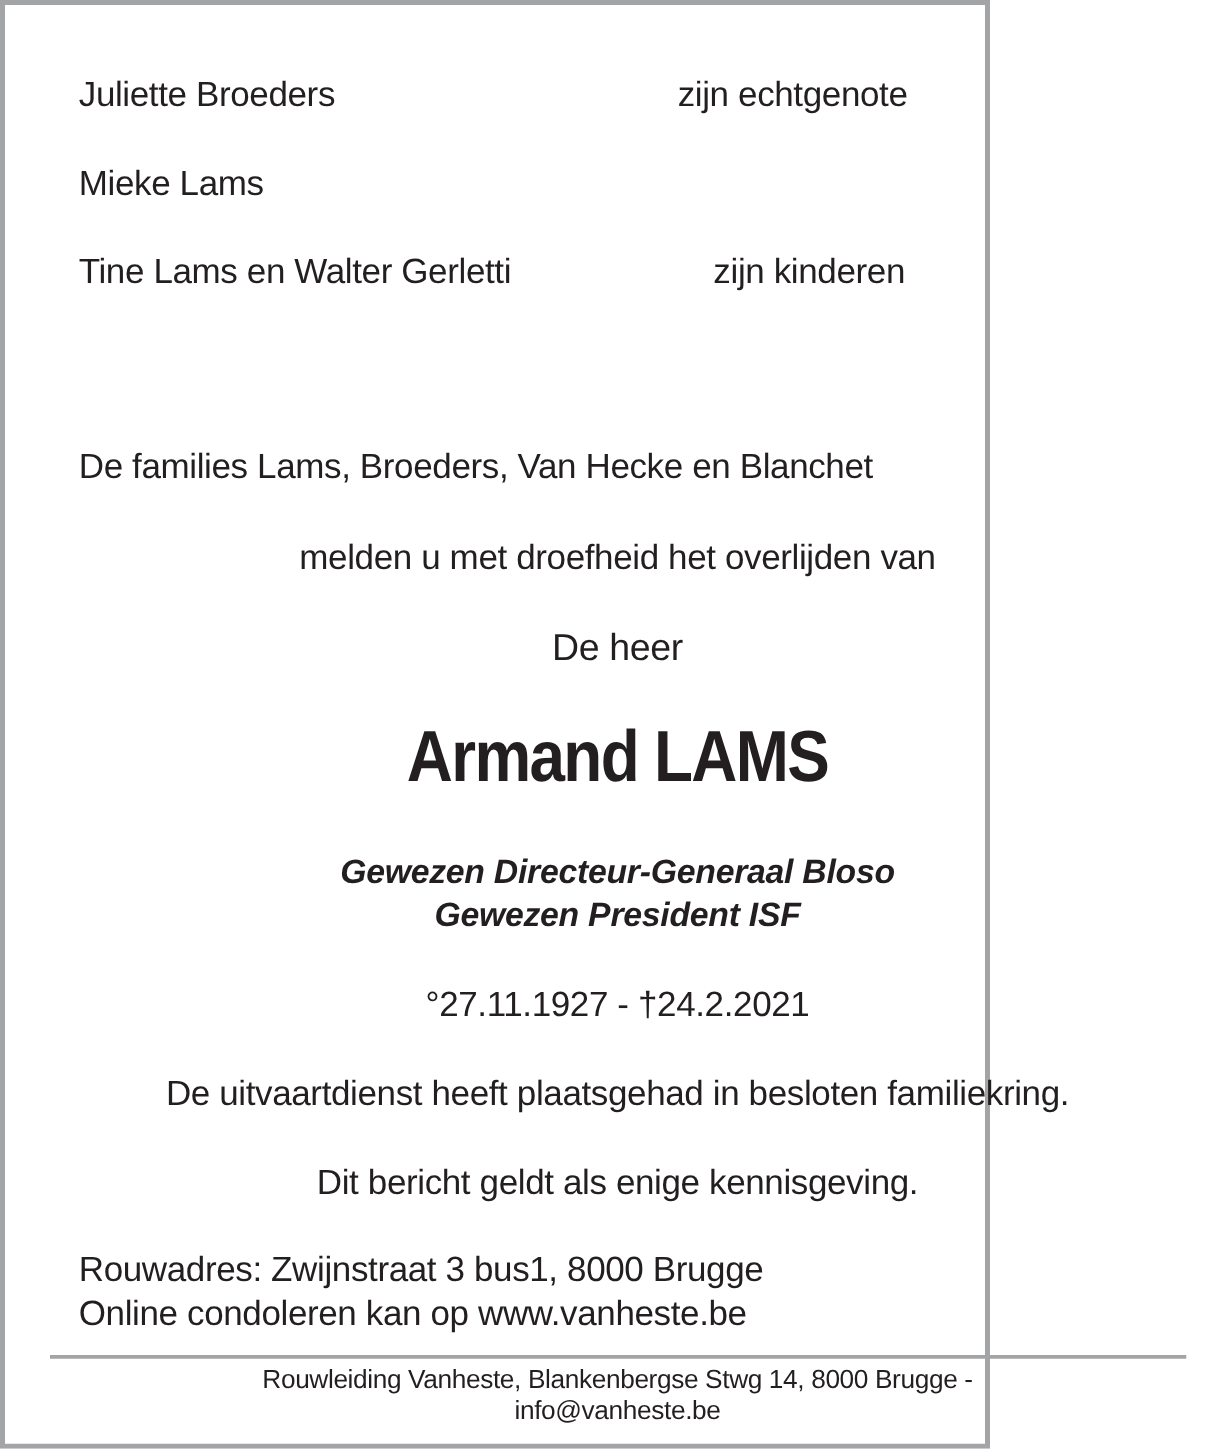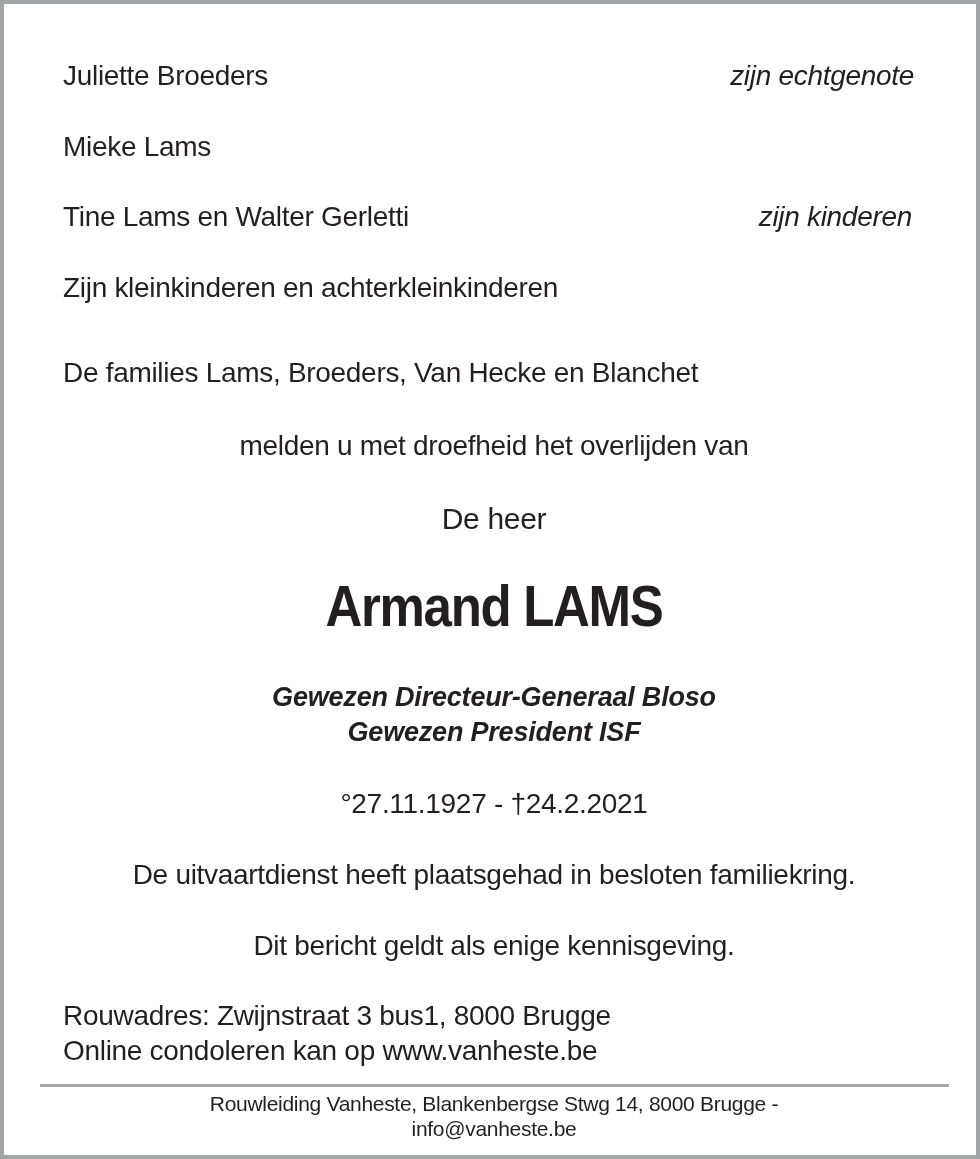--- a/index.html
+++ b/index.html
@@ -1,46 +1,45 @@
 <!DOCTYPE html>
 <html><head>
 <meta charset="utf-8">
 <style>
   html, body { margin: 0; padding: 0; background: #ffffff; }
   body { width: 980px; height: 1159px; position: relative; overflow: hidden; }
   .frame {
-    position: absolute; left: 0; top: 0; width: 980px; height: 1159px;
+    position: absolute; left: 0; top: 0; width: 792px; height: 1159px;
     box-sizing: border-box; border: 4px solid #a3a4a6; background: #fff;
   }
   .txt {
     position: absolute; font-family: "Liberation Sans", sans-serif;
     color: #231f20; white-space: nowrap; font-size: 28px; line-height: 35px;
     letter-spacing: -0.3px;
   }
   .left { left: 59px; }
-  .rightcol { right: 62px; text-align: left; font-style: italic; }
+  .rightcol { right: 62px; text-align: left; }
   .center { left: 0; width: 980px; text-align: center; }
   .name { font-size: 58px; line-height: 64px; font-weight: bold; letter-spacing: -1.5px; transform: scaleX(0.88); }
   .titles { font-size: 27px; line-height: 35px; font-weight: bold; font-style: italic; letter-spacing: -0.2px; }
   .divider { position: absolute; left: 36px; top: 1080px; width: 909px; height: 3px; background: #a3a4a6; }
   .footer { font-size: 21px; line-height: 26px; letter-spacing: -0.3px; }
 </style>
 </head>
 <body>
 
 <div class="frame">
 
   <div class="txt left" style="top:54px;">Juliette Broeders</div>
   <div class="txt rightcol" style="top:54px;">zijn echtgenote</div>
 
   <div class="txt left" style="top:125px;">Mieke Lams</div>
   <div class="txt left" style="top:195px;">Tine Lams en Walter Gerletti</div>
   <div class="txt rightcol" style="top:195px; right:64px;">zijn kinderen</div>
 
-  <div class="txt left" style="top:266px;">Zijn kleinkinderen en achterkleinkinderen</div>
   <div class="txt left" style="top:351px;">De families Lams, Broeders, Van Hecke en Blanchet</div>
 
   <div class="txt center" style="top:424px;">melden u met droefheid het overlijden van</div>
   <div class="txt center" style="top:497px; font-size:30px;">De heer</div>
 
   <div class="txt center name" style="top:570px;">Armand LAMS</div>
 
   <div class="txt center titles" style="top:676px;">Gewezen Directeur-Generaal Bloso</div>
   <div class="txt center titles" style="top:711px;">Gewezen President ISF</div>
 

